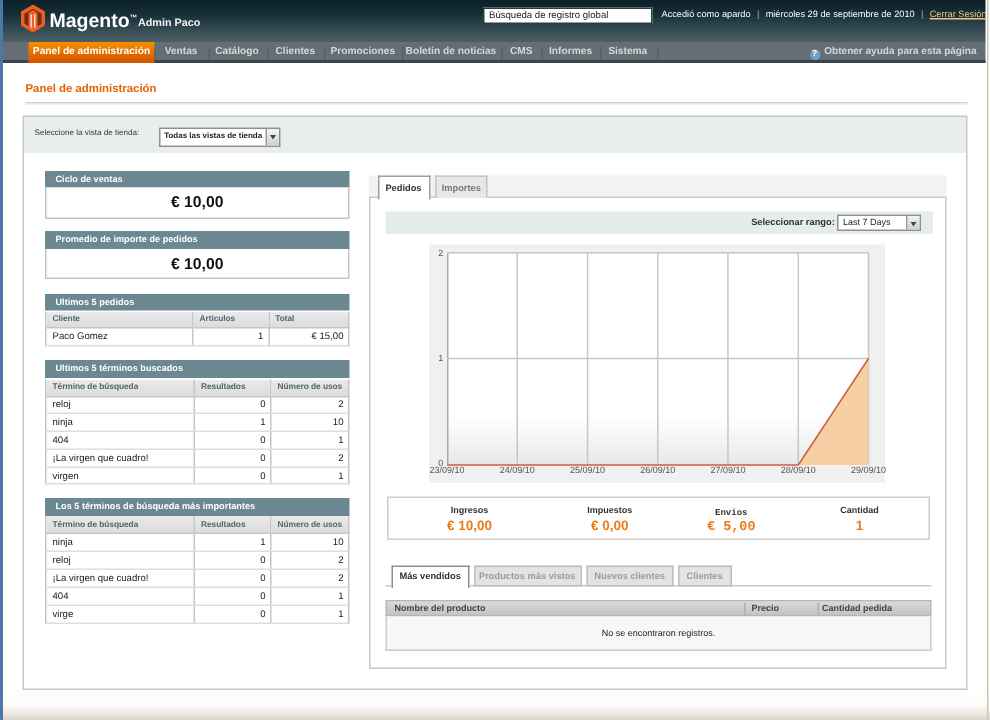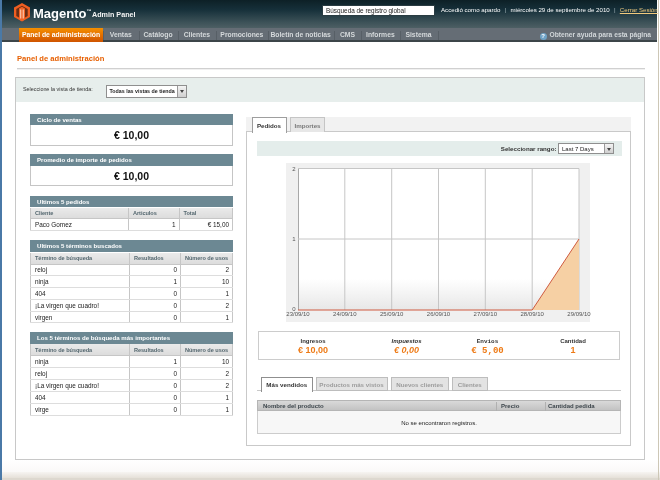--- a/index.html
+++ b/index.html
@@ -109,21 +109,21 @@
 
   <div id="hdr" class="abs">
     <svg id="logo" class="abs" width="16" height="19" viewBox="0 0 16 19">
       <polygon points="8,0 16,4.6 16,14 8,18.6 0,14 0,4.6" fill="#ef5e21"></polygon>
       <polygon points="8,2.8 13.7,6.1 13.7,12.9 8,16.2 2.3,12.9 2.3,6.1" fill="#6b2d15"></polygon>
       <polygon points="8,3.7 11,5.5 11,16.6 8,18.3 5,16.6 5,5.5" fill="#f06224"></polygon>
       <rect x="6.35" y="6.5" width="0.85" height="9" fill="#ffede2"></rect>
       <rect x="8.75" y="6.5" width="0.85" height="9" fill="#ffede2"></rect>
     </svg>
     <div id="brand" class="abs">Magento<span class="tm">™</span></div>
-    <div id="brand2" class="abs">Admin Panel</div>
+    <div id="brand2" class="abs">Admin Paco</div>
     <div id="gsearch" class="abs">Búsqueda de registro global</div>
     <div id="hright" class="abs">Accedió como apardo <span class="sep">|</span> miércoles 29 de septiembre de 2010 <span class="sep">|</span> <span class="lnk">Cerrar Sesión</span></div>
   </div>
 
   <div id="nav" class="abs">
     <div class="tab" id="tab0">Panel de administración</div>
     <div class="tab" style="left:103px;width:35.5px;">Ventas</div>
     <div class="tab" style="left:138.5px;width:39px;">Catálogo</div>
     <div class="tab" style="left:177.5px;width:38.75px;">Clientes</div>
     <div class="tab" style="left:216.25px;width:51.25px;">Promociones</div>
@@ -311,21 +311,21 @@
         <text x="246.2" y="152.5">28/09/10</text>
         <text x="293" y="152.5">29/09/10</text>
       </g>
     </svg>
 
     <div id="stats" class="abs">
       <div class="col" style="left:9px;">
           <div class="lb">Ingresos</div>
           <div class="vl">€ 10,00</div>
         </div>
-      <div class="col" style="left:102.5px;font-style:italic;">
+      <div class="col" style="left:102.5px;">
           <div class="lb">Impuestos</div>
           <div class="vl">€ 0,00</div>
         </div>
       <div class="col" style="left:183.5px;font-family:Liberation Mono, monospace;">
           <div class="lb">Envios</div>
           <div class="vl">€ 5,00</div>
         </div>
       <div class="col" style="left:269px;">
           <div class="lb">Cantidad</div>
           <div class="vl">1</div>

